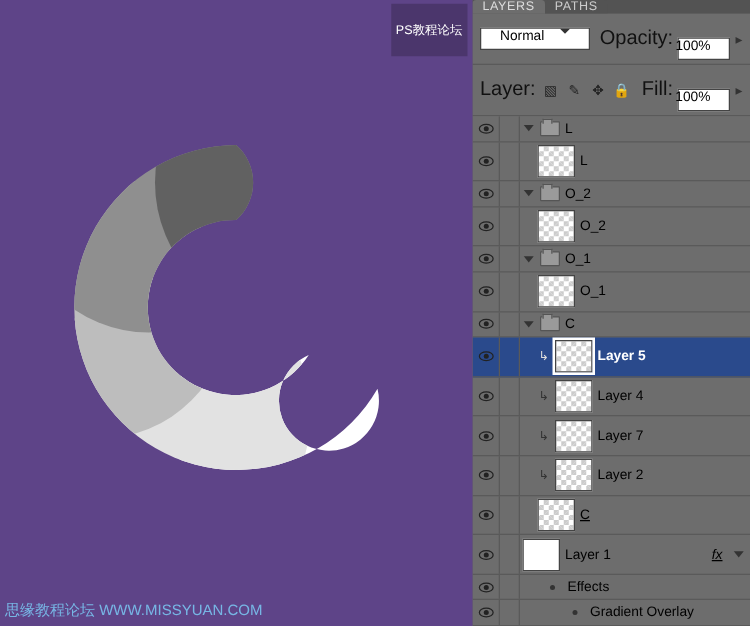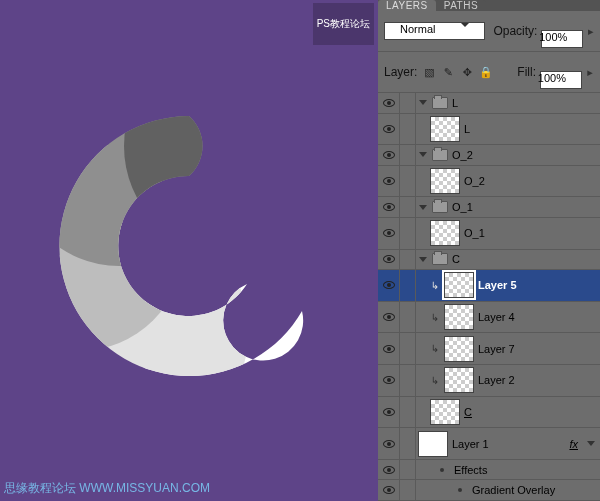--- a/index.html
+++ b/index.html
@@ -6,21 +6,21 @@
   body { width: 600px; height: 501px; display: flex; background: #535353; overflow: hidden; }
   .canvas { flex: 1; background: #5e4488; position: relative; display: flex; align-items: center; justify-content: center; }
   .c-shape { width: 280px; height: 280px; position: relative; transform: translateY(-5px); }
   .watermark-bl { position: absolute; left: 4px; bottom: 4px; color: #7dd3fc; opacity: .8; font-size: 12px; }
   .watermark-br { position: absolute; right: 4px; bottom: 4px; color: #fff; opacity: .8; font-size: 11px; }
   .panel { width: 222px; background: #6d6d6d; display: flex; flex-direction: column; color: #000; }
   .tabs { display: flex; background: #535353; }
   .tab { padding: 0 8px; font-size: 10px; letter-spacing: .5px; background: #535353; color: #ccc; border-top-left-radius: 3px; border-top-right-radius: 3px; cursor: pointer; }
   .tab.active { background: #6d6d6d; color: #ddd; }
   .panel-bar { display: flex; align-items: center; padding: 3px 6px; background: #6d6d6d; gap: 4px; border-bottom: 1px solid #5a5a5a; }
-  .label { color: #111; font-size: 12px; }
+  .label { color: #111; font-size: 16px; }
   .select, .pct { background: #fff; border: 1px solid #444; height: 18px; padding: 0 15px; display: flex; }
   .select { width: 116px; justify-content: space-between; }
   .pct { width: 42px; justify-content: flex-end; margin-top: 16px; }
   .caret { width: 0; height: 0; border-left: 4px solid transparent; border-right: 4px solid transparent; border-top: 4px solid #333; }
   .small-caret { width: 8px; text-align: center; color: #333; }
   .spacer { flex: 1; }
   .lock-icons { display: flex; gap: 3px; }
   .lock-btn { width: 16px; height: 16px; display: flex; align-items: center; justify-content: center; color: #222; border: 1px solid transparent; }
   .layer-list { flex: 1; overflow: hidden; background: #6d6d6d; display: flex; flex-direction: column; }
   .row { display: flex; align-items: center; height: 28px; border-bottom: 1px solid #5a5a5a; }

